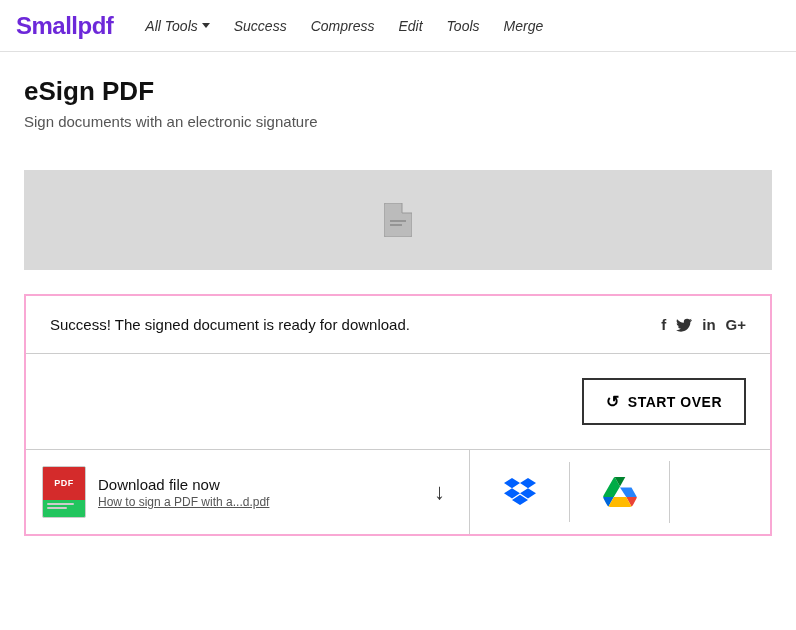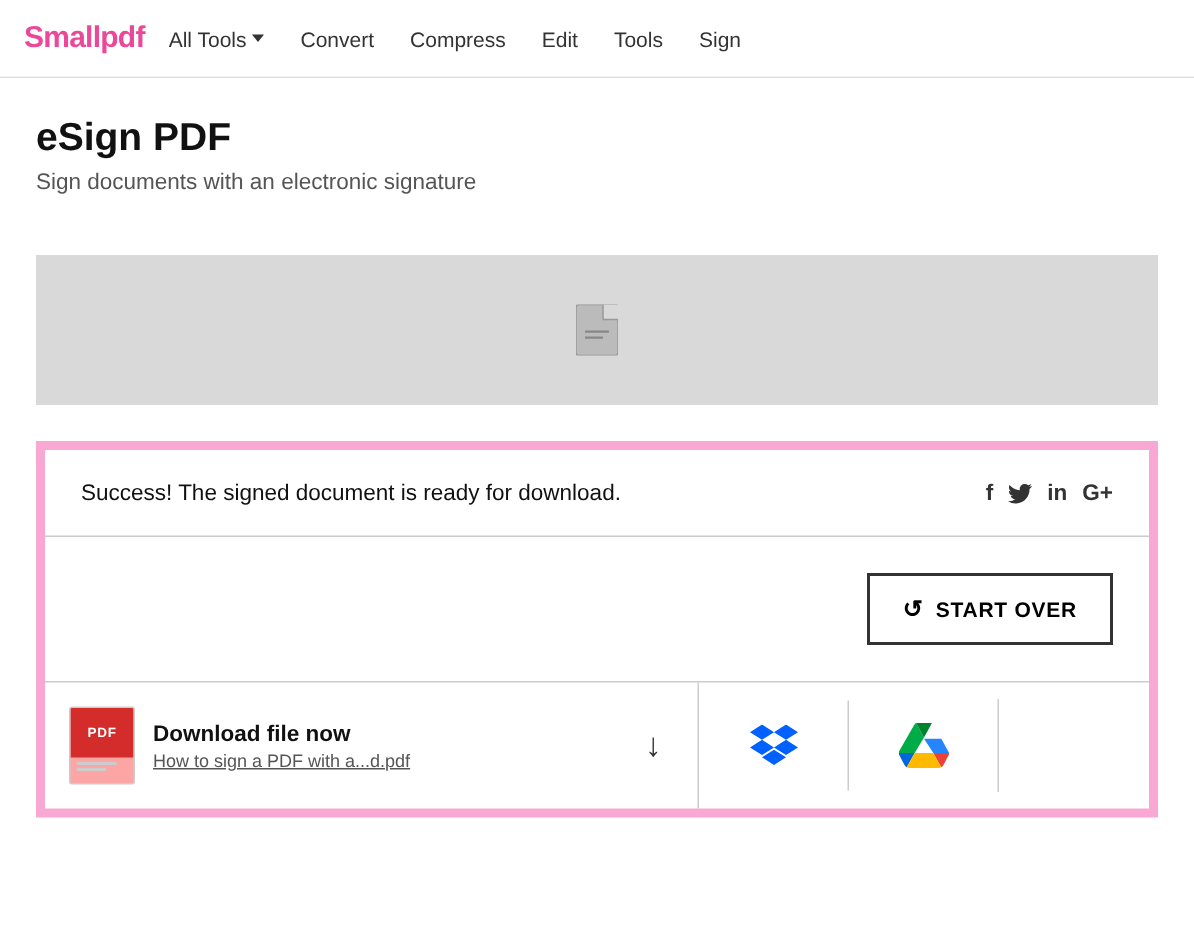--- a/index.html
+++ b/index.html
@@ -7,31 +7,32 @@
 
     
     nav {
       display: flex;
       align-items: center;
       padding: 0 16px;
       height: 52px;
       border-bottom: 1px solid #e0e0e0;
     }
     .logo {
-      font-size: 20px;
-      font-weight: bold;
-      color: #ec4899;
-      margin-right: 16px;
+      font-size: 24px;
+      font-weight: bold;
+      color: #6d28d9;
+      margin-right: 32px;
       letter-spacing: -0.5px;
     }
     .nav-links {
       display: flex;
       align-items: center;
       gap: 24px;
       list-style: none;
+      font-style: italic;
     }
     .nav-links li a {
       text-decoration: none;
       color: #333;
       font-size: 14px;
     }
     .nav-all-tools {
       display: flex;
       align-items: center;
       gap: 4px;
@@ -77,21 +78,21 @@
       position: relative;
     }
     .upload-icon-box {
       display: flex;
       align-items: center;
       justify-content: center;
     }
 
     
     .success-box {
-      border: 6px solid #f9a8d4;
+      border: 2px solid #f9a8d4;
       padding: 0;
       margin-bottom: 0;
     }
     .success-top {
       display: flex;
       align-items: center;
       justify-content: space-between;
       padding: 20px 24px;
       border-bottom: 1px solid #ccc;
     }
@@ -154,21 +155,21 @@
     .download-file-icon {
       width: 44px;
       height: 52px;
       flex-shrink: 0;
       position: relative;
     }
     
     .pdf-icon-red {
       width: 44px;
       height: 52px;
-      background: #fca5a5;
+      background: #22c55e;
       border: 1.5px solid #ccc;
       border-radius: 2px;
       position: relative;
       overflow: hidden;
     }
     .pdf-icon-red .pdf-body {
       width: 100%;
       height: 65%;
       background: #d42b2b;
       display: flex;
@@ -189,21 +190,21 @@
       background: #ccc;
       margin-bottom: 2px;
       border-radius: 1px;
     }
     .pdf-line:nth-child(1) { width: 80%; }
     .pdf-line:nth-child(2) { width: 60%; }
 
     .download-info { flex: 1; }
     .download-title {
       font-size: 15px;
-      font-weight: bold;
+      font-weight: normal;
       color: #111;
       margin-bottom: 2px;
     }
     .download-subtitle {
       font-size: 12px;
       color: #555;
       text-decoration: underline;
     }
     .download-arrow {
       font-size: 22px;
@@ -237,25 +238,25 @@
   <div class="logo">Smallpdf</div>
   <ul class="nav-links">
     <li>
       <a href="#">
         <span class="nav-all-tools">
           <span>All Tools</span>
           <span class="chevron-down"></span>
         </span>
       </a>
     </li>
-    <li><a href="#">Convert</a></li>
+    <li><a href="#">Success</a></li>
     <li><a href="#">Compress</a></li>
     <li><a href="#">Edit</a></li>
     <li><a href="#">Tools</a></li>
-    <li><a href="#">Sign</a></li>
+    <li><a href="#">Merge</a></li>
   </ul>
 </nav>
 
 <div class="main-content">
 
   <h1 class="page-title">eSign PDF</h1>
   <p class="page-subtitle">Sign documents with an electronic signature</p>
 
   <div class="upload-area">
     <div class="upload-icon-box">

